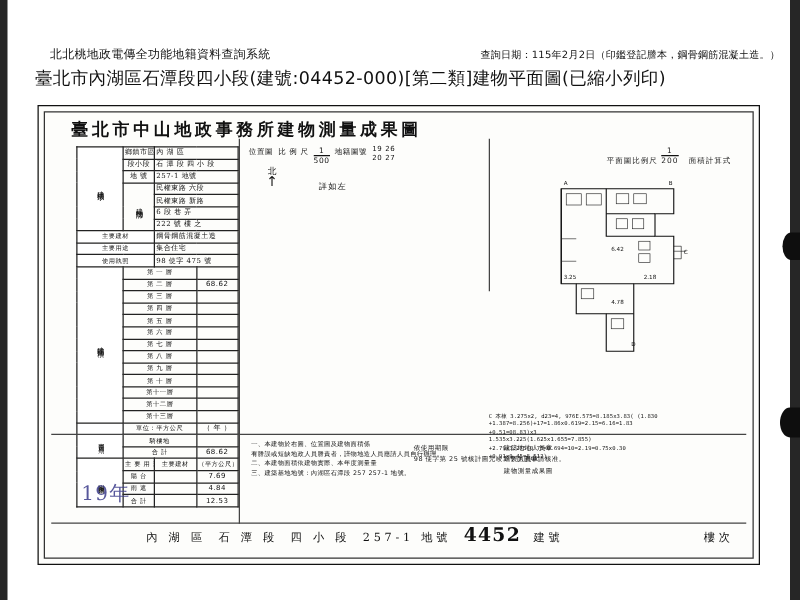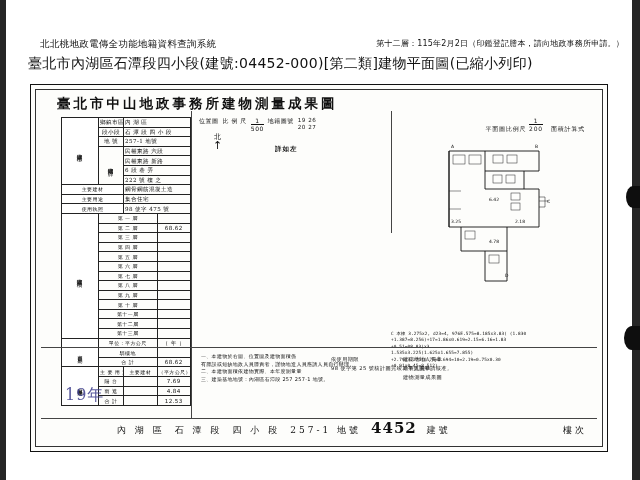--- a/index.html
+++ b/index.html
@@ -133,25 +133,24 @@
     position: absolute;
     left: 14px;
     top: 16px;
     font-size: 7px;
     text-align: center;
     line-height: 8px;
   }
   .north .arrow { display: block; font-size: 11px; line-height: 9px; }
   .note-kind {
     position: absolute;
-    left: 76px;
+    left: 56px;
     top: 28px;
     font-size: 6.5px;
     letter-spacing: 1px;
-    font-weight: bold;
   }
 
   
   .right-head {
     position: absolute;
     right: 22px;
     top: 32px;
     font-size: 6px;
     letter-spacing: 0.8px;
     white-space: nowrap;
@@ -278,21 +277,21 @@
 </head>
 <body>
 
 <div class="edge edge-ls"></div>
 <div class="edge edge-rs"></div>
 <div class="edge edge-r1"></div>
 <div class="edge edge-r2"></div>
 
 <div class="page-header">北北桃地政電傳全功能地籍資料查詢系統</div>
 <div class="hdr-line2">臺北市內湖區石潭段四小段(建號:04452-000)[第二類]建物平面圖(已縮小列印)</div>
-<div class="hdr-right">第十二層：115年2月2日（印鑑登記謄本，請向地政事務所申請。）</div>
+<div class="hdr-right">查詢日期：115年2月2日（印鑑登記謄本，鋼骨鋼筋混凝土造。）</div>
 
 <div class="scan">
   <div class="scan-inner"></div>
 
   <div class="doc-title">臺北市中山地政事務所建物測量成果圖</div>
 
   <table class="tbl">
     <tbody>
         <tr>
       <td class="lbl" rowspan="7"><span class="vert">建物標示</span></td>

